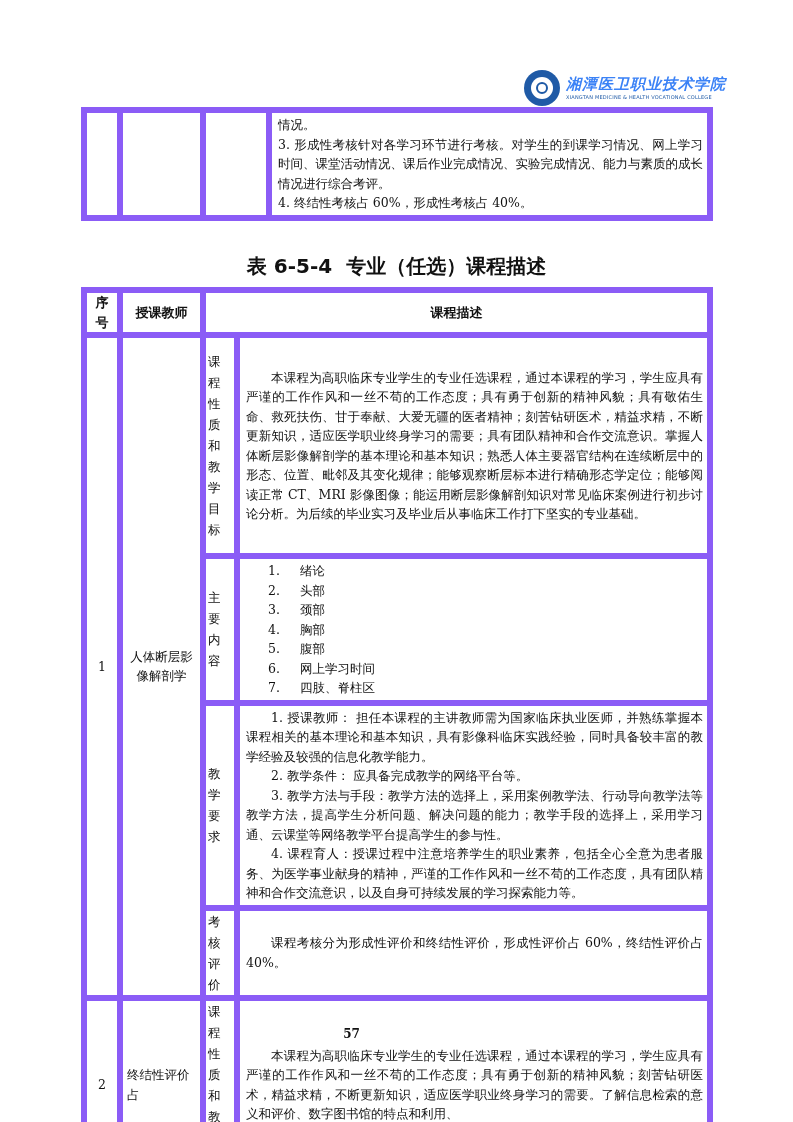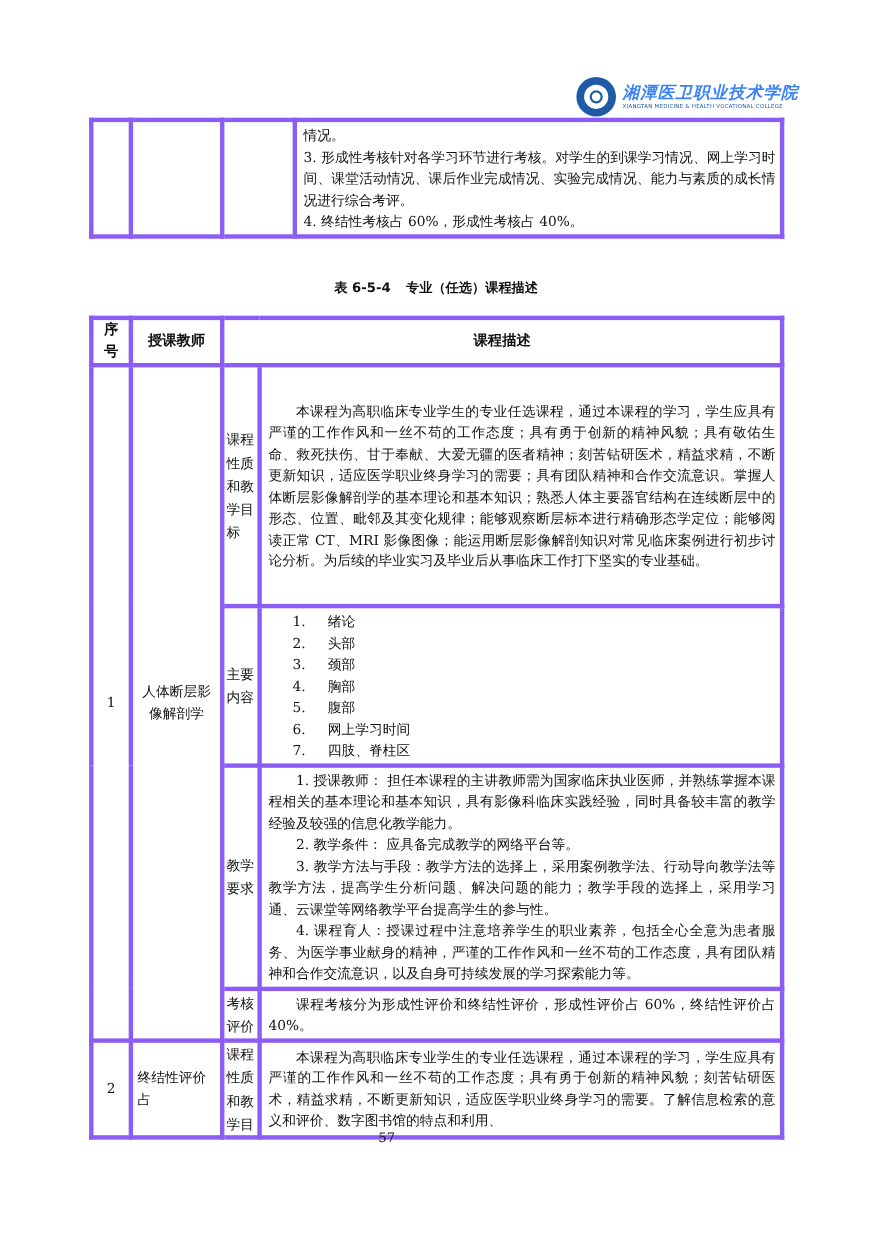--- a/index.html
+++ b/index.html
@@ -9,35 +9,35 @@
   .logo-emblem { width: 36px; height: 36px; border-radius: 50%; background: #1f5aa6;
                  display: flex; align-items: center; justify-content: center; }
   .logo-emblem .inner { width: 22px; height: 22px; border-radius: 50%; background: #fff;
                         display: flex; align-items: center; justify-content: center; }
   .logo-emblem .core { width: 12px; height: 12px; border-radius: 50%; border: 2px solid #1f5aa6; box-sizing: border-box; }
   .logo-text { margin-left: 6px; display: flex; flex-direction: column; }
   .logo-cn { font-size: 15px; color: #3b82f6; letter-spacing: 1px; font-style: italic; font-weight: bold; line-height: 18px; }
   .logo-en { font-size: 5px; color: #1f5aa6; letter-spacing: 0.2px; line-height: 8px; font-family: "DejaVu Sans", sans-serif; }
 
   table { border-collapse: collapse; position: absolute; left: 81px; width: 632px; table-layout: fixed; }
-  td, th { border: 4px solid #8b5cf6; font-size: 12.5px; line-height: 19.5px; vertical-align: middle; padding: 0 4px; }
+  td, th { border: 6px solid #8b5cf6; font-size: 12.5px; line-height: 19.5px; vertical-align: middle; padding: 0 4px; }
   .t1 { top: 107px; }
   .t1 td { height: auto; }
   .cell-text { text-align: justify; padding: 2px 4px 2px 6px; }
   .indent { text-indent: 2em; }
   .center { text-align: center; }
   .table-title { position: absolute; top: 253px; left: 0; width: 793px; text-align: center;
-                 font-size: 12px; font-weight: bold; font-family: "DejaVu Sans", "Liberation Sans", sans-serif; }
+                 font-size: 20px; font-weight: bold; font-family: "DejaVu Sans", "Liberation Sans", sans-serif; }
   .table-title span.num { margin-right: 14px; }
   .t2 { top: 287px; }
   .t2 th { font-weight: bold; font-family: "DejaVu Sans", "Liberation Sans", sans-serif; font-size: 13px; height: 24px; }
   .sub-label { text-align: left; width: 30px; padding: 0 2px; line-height: 21px; }
   .list-line { display: flex; }
   .list-num { width: 32px; padding-left: 22px; }
-  .page-num { position: absolute; top: 1027px; left: 0; width: 703px; text-align: center; font-size: 12px; }
+  .page-num { position: absolute; top: 1027px; left: 0; width: 703px; text-align: center; font-size: 12px; font-weight: bold; }
 </style>
 </head>
 <body>
 
 <div class="header-logo">
   <div class="logo-emblem">
     <div class="inner">
         <div class="core"></div>
       </div>
   </div>

